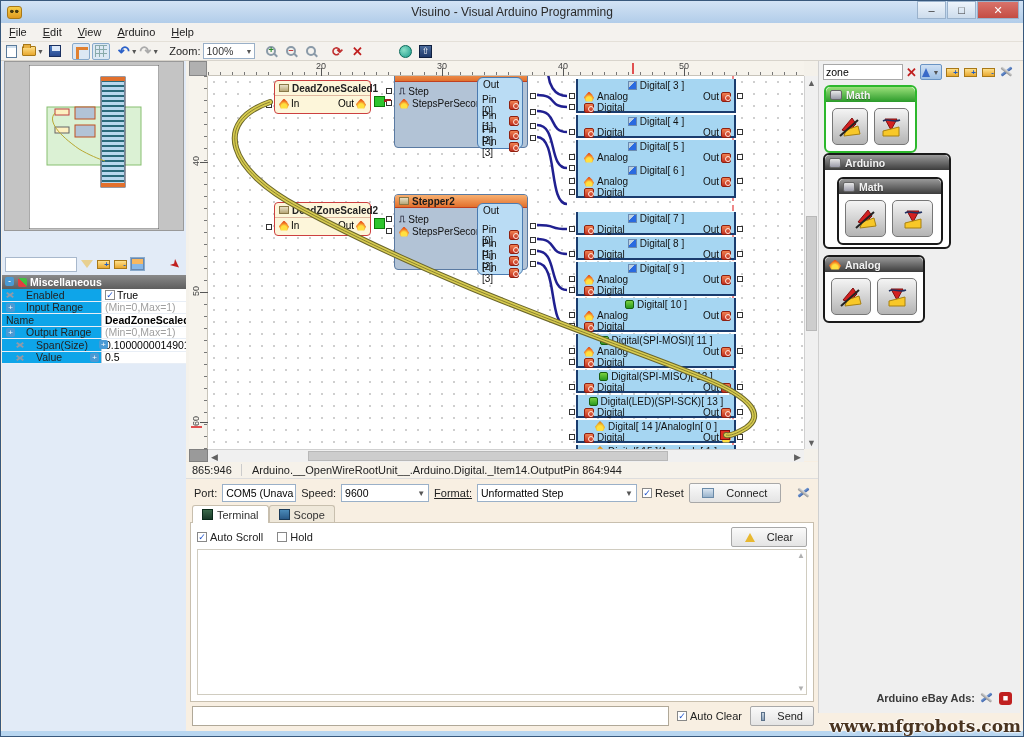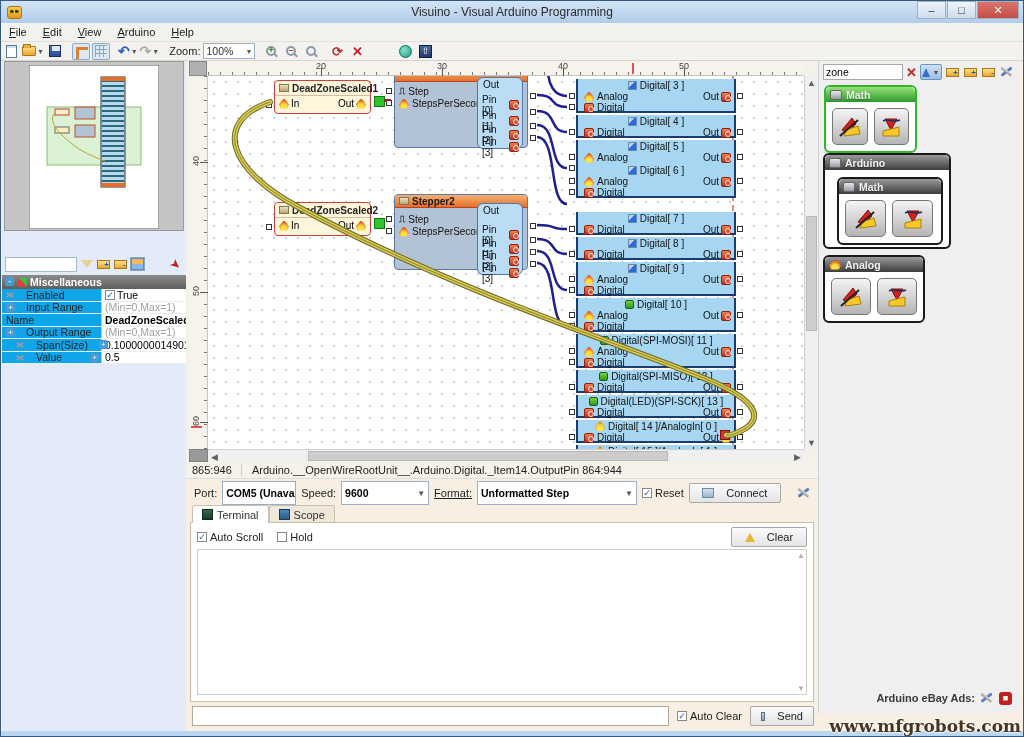--- a/index.html
+++ b/index.html
@@ -145,21 +145,21 @@
   #hsb-corner { position:absolute; left:3px; top:388px; width:19px; height:13px; background:#9a9a9a; border:1px solid #808080;}
 
   
   #statusbar { position:absolute; left:185px; top:461px; width:632px; height:17px; background:#f6f2ea; border-bottom:1px solid #ddd;
     font-size:11px; color:#222; display:flex; align-items:center;}
   #status-left { width:56px; padding-left:6px; border-right:1px solid #ccc; }
   #status-msg { padding-left:10px; }
   #bottompanel { position:absolute; left:185px; top:478px; width:632px; bottom:5px; background:#f8efe2; }
   .lbl { font-size:11px; color:#222; }
   #connectrow { position:absolute; left:8px; top:4px; right:6px; height:20px; display:flex; align-items:center; gap:5px;}
-  .combo { height:24px; background:#fff; border:1px solid #9ab0c8; font-size:10.5px; display:flex; align-items:center; justify-content:space-between; padding:0 3px; overflow:hidden; white-space:nowrap;font-weight:bold;}
+  .combo { height:18px; background:#fff; border:1px solid #9ab0c8; font-size:10.5px; display:flex; align-items:center; justify-content:space-between; padding:0 3px; overflow:hidden; white-space:nowrap;}
   .combo .drop{ font-size:8px; }
   #port-combo { width:74px; } #speed-combo { width:88px; } #format-combo { width:160px; }
   .wbtn { height:20px; background:linear-gradient(#fafafa,#e4e4e4); border:1px solid #a8a8a8; border-radius:2px;
     font-size:11px; color:#222; display:flex; align-items:center; justify-content:center; gap:12px; padding:0 10px;}
   .cb-row { display:flex; align-items:center; gap:3px; font-size:11px; color:#222;}
   .ico-connect { width:12px; height:10px; background:linear-gradient(#d8e4f0,#9ab4cc); border:1px solid #6a8aa8;}
   .ico-tools { width:16px; height:14px; position:relative;}
   .ico-tools::before{ content:""; position:absolute; left:1px; top:5px; width:13px; height:3px; background:linear-gradient(#7aa0d8,#3a60a8); transform:rotate(-38deg); border-radius:1px;}
   .ico-tools::after{ content:""; position:absolute; left:1px; top:5px; width:13px; height:3px; background:linear-gradient(#e0e0e0,#909090); transform:rotate(38deg); border-radius:1px;}
   #termtabs { position:absolute; left:6px; top:26px; height:18px; display:flex; font-size:11px;}

